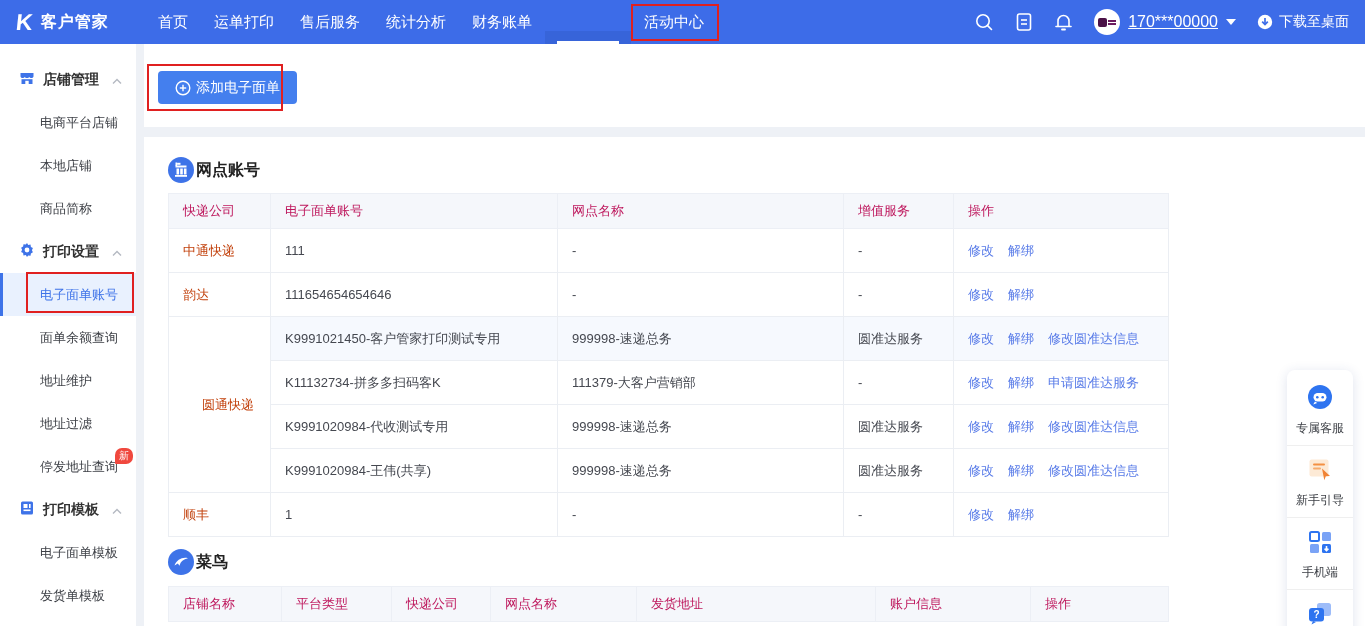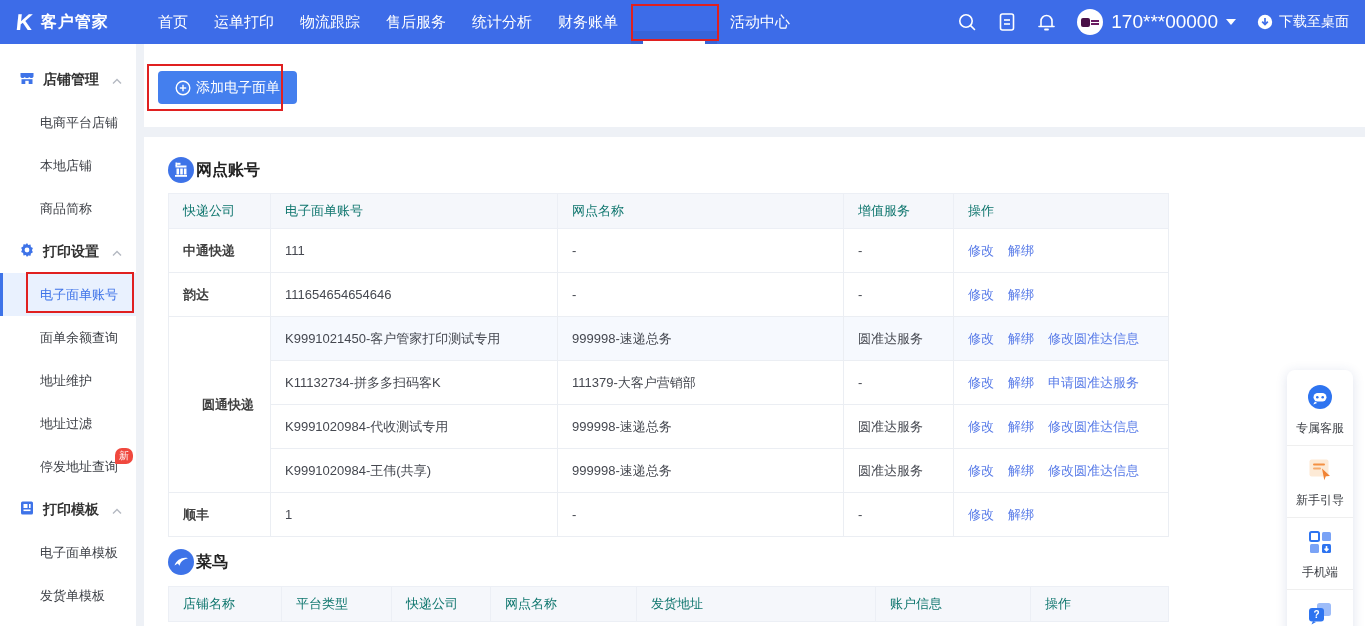--- a/index.html
+++ b/index.html
@@ -28,21 +28,21 @@
   .nav-right { margin-left:auto; display:flex; align-items:center; gap:21px; padding-right:16px; }
   .nav-ico { display:inline-flex; cursor:pointer; }
   .user-box { display:flex; align-items:center; gap:8px; cursor:pointer; }
   .avatar {
     width:26px; height:26px; border-radius:50%; background:#fff; position:relative; overflow:hidden;
     display:flex; align-items:center; justify-content:center; gap:1px;
   }
   .avatar .sq { width:9px; height:9px; background:#4a1147; border-radius:2px; }
   .avatar .bars { display:flex; flex-direction:column; gap:1px; }
   .avatar .bars i { display:block; width:8px; height:2px; background:#6b1b60; }
-  .user-phone { font-size:19px; }
+  .user-phone { font-size:16px;text-decoration:underline; }
   .caret { width:0; height:0; border-left:5px solid transparent; border-right:5px solid transparent; border-top:6px solid #fff; }
   .download { display:flex; align-items:center; gap:6px; cursor:pointer; font-size:14px; }
   
   .sidebar {
     position:absolute; left:0; top:44px; width:136px; bottom:0; background:#fff; padding-top:14px; z-index:5;
   }
   .side-group-header {
     height:43px; display:flex; align-items:center; gap:8px; padding:0 14px 0 19px;
     font-size:14px; color:#333; font-weight:700; cursor:pointer;
   }
@@ -70,25 +70,25 @@
   }
   .card { position:absolute; left:0; top:93px; right:0; bottom:0; background:#fff; padding-left:24px; overflow:hidden; }
   .section-header { display:flex; align-items:center; gap:2px; height:26px; }
   .section-header.first { margin-top:20px; }
   .section-header.second { margin-top:12px; }
   .section-title { font-size:16px; font-weight:700; color:#222; }
   table { border-collapse:collapse; width:1000px; font-size:13px; table-layout:fixed; }
   .tbl1 { margin-top:10px; }
   .tbl2 { margin-top:11px; }
   th {
-    background:#f5f7fb; color:#0f766e; font-weight:400; text-align:left;
+    background:#f5f7fb; color:#be185d; font-weight:400; text-align:left;
     height:35px; padding-left:14px; border:1px solid #eceff5;
   }
   td { height:44px; padding-left:14px; border:1px solid #ebeef3; color:#454850; background:#fff; }
-  td.company { font-weight:700; color:#404040; }
+  td.company { font-weight:400; color:#c2410c; }
   tr.hl td { background:#f6f9fe; }
   td.company.merged { background:#fff;padding-left:33px; }
   .act-link { color:#587be8; margin-right:14px; cursor:pointer; white-space:nowrap; }
   
   .float-panel {
     position:absolute; right:12px; top:370px; width:66px; background:#fff; border-radius:8px;
     box-shadow:0 2px 12px rgba(40,70,140,.15); z-index:20; padding:4px 0; text-align:center;
   }
   .fp-item { padding:9px 0 8px; cursor:pointer; }
   .fp-item + .fp-item { border-top:1px solid #efefef; }
@@ -103,21 +103,20 @@
 <body>
 
 <div class="topnav">
   <div class="logo">
     <span class="logo-k">K</span>
     <span class="logo-text">客户管家</span>
   </div>
   <div class="nav-menu">
       <div class="nav-item">首页</div>
       <div class="nav-item">运单打印</div>
-      <div class="nav-item">物流跟踪</div>
       <div class="nav-item">售后服务</div>
       <div class="nav-item">统计分析</div>
       <div class="nav-item">财务账单</div>
       <div class="nav-item active">基础信息</div>
       <div class="nav-item">活动中心</div>
     </div>
   <div class="nav-right">
     <span class="nav-ico">
       <svg width="20" height="20" viewBox="0 0 20 20">
           <circle cx="9" cy="9" r="6.2" fill="none" stroke="#fff" stroke-width="1.6"></circle>

